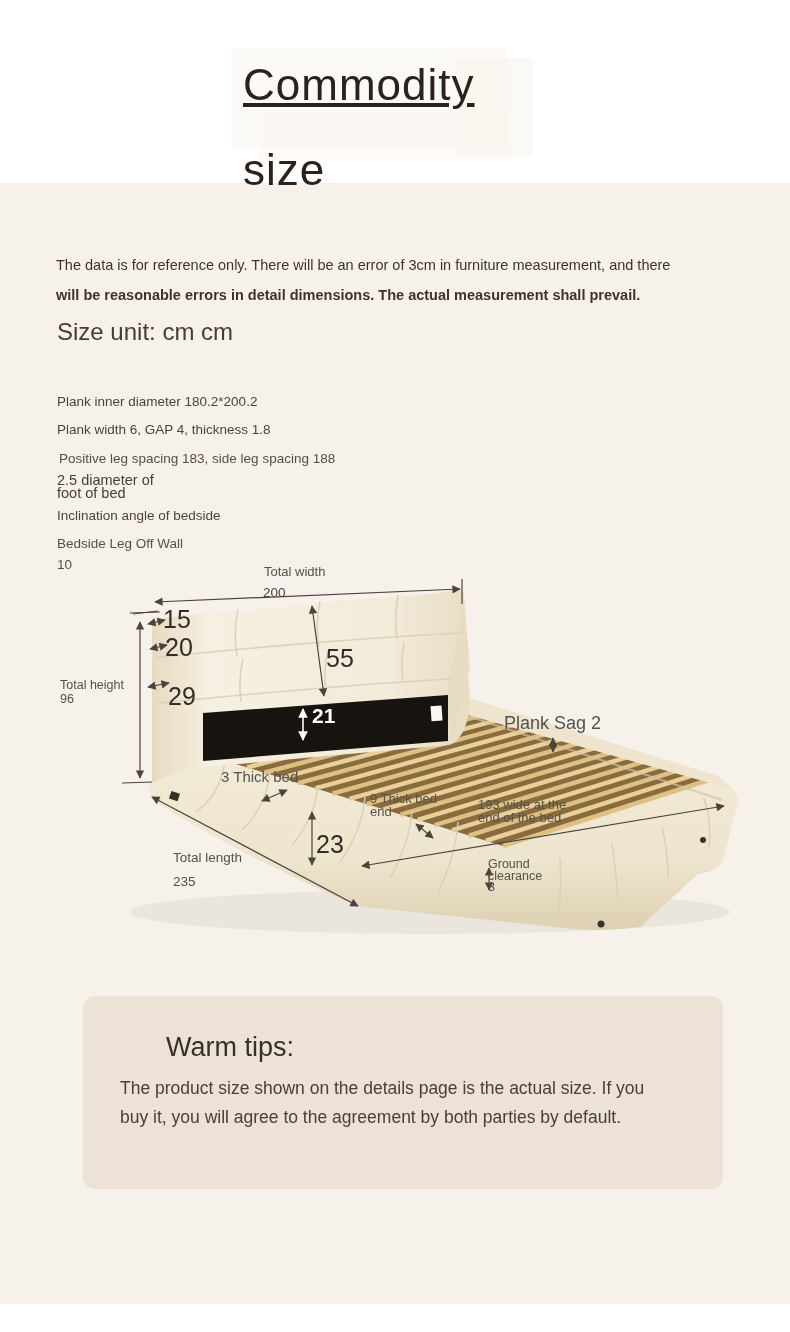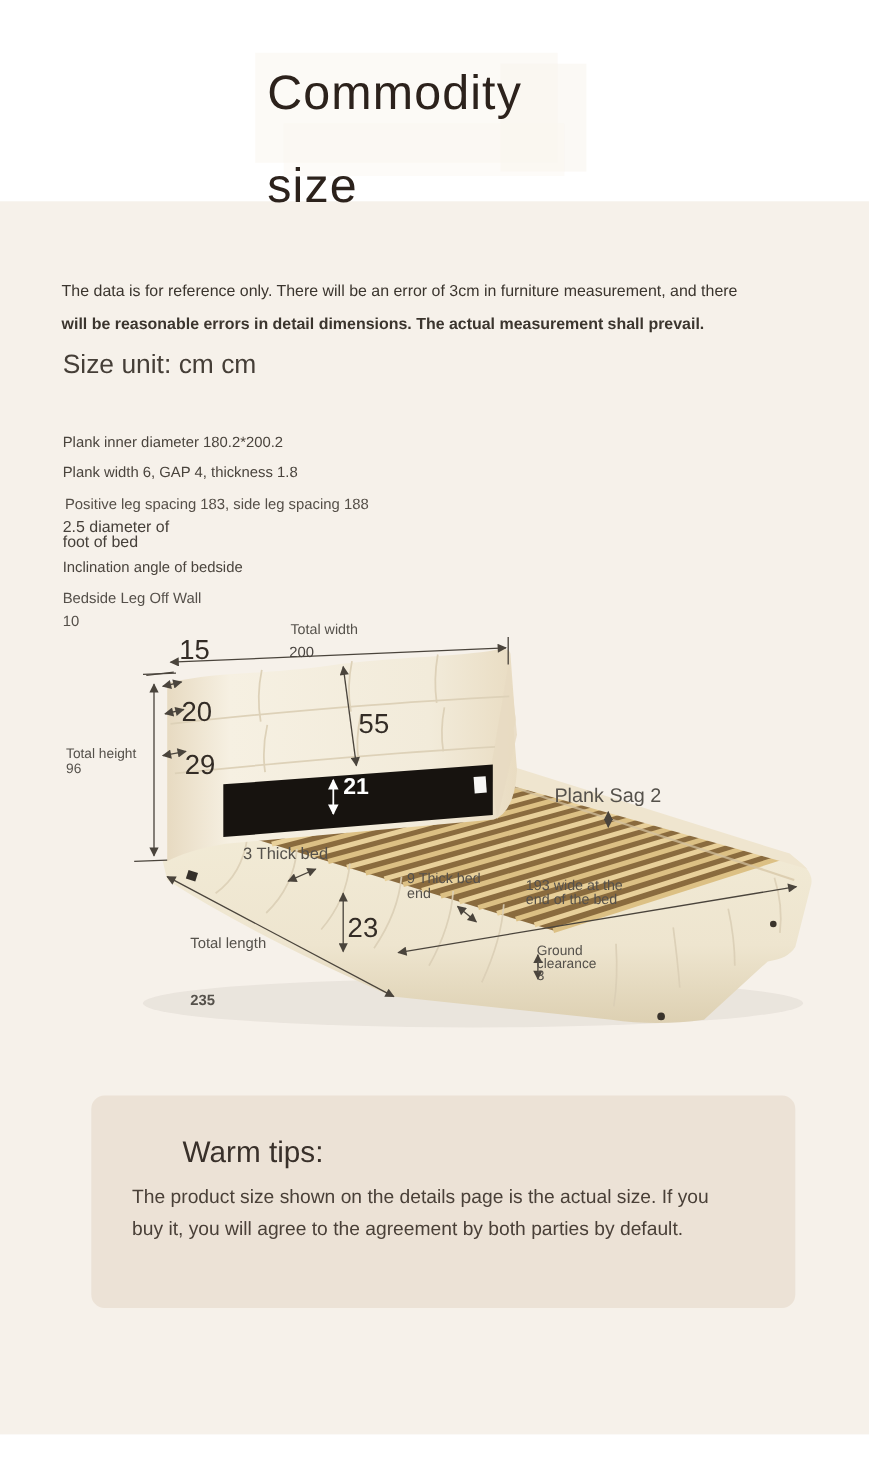--- a/index.html
+++ b/index.html
@@ -5,54 +5,54 @@
   html,body{margin:0;padding:0;background:#ffffff;}
   .canvas{position:relative;width:790px;height:1332px;background:#ffffff;overflow:hidden;
           font-family:"Liberation Sans",sans-serif;-webkit-font-smoothing:antialiased;}
   .abs{position:absolute;}
   
   .ghost1{left:232px;top:48px;width:275px;height:100px;background:#f9f5ef;opacity:.55;}
   .ghost2{left:455px;top:58px;width:78px;height:98px;background:#f7f3ec;opacity:.5;}
   .ghost3{left:258px;top:112px;width:255px;height:48px;background:#faf6f0;opacity:.45;}
   .main-section{left:0;top:183px;width:790px;height:1121px;background:#f6f1ea;}
   .title-line{left:243px;color:#2c221c;font-size:44px;letter-spacing:1px;white-space:nowrap;}
-  .title-1{top:60px;}
+  .title-1{top:60px;text-decoration:underline;}
   .title-2{top:145px;}
   .disclaimer{left:56px;color:#3b352e;font-size:14.5px;white-space:nowrap;}
   .disc-1{top:257px;}
   .disc-2{top:287px;font-weight:bold;}
   .size-unit{left:57px;top:318px;color:#453e37;font-size:24px;white-space:nowrap;}
   .spec{left:57px;color:#4a443d;font-size:13.5px;white-space:nowrap;}
   .spec-1{top:394px;}
   .spec-2{top:422px;}
   .spec-3{top:451px;left:59px;color:#554f48;}
   .spec-4a{top:472px;font-size:14.5px;color:#46403a;}
   .spec-4b{top:485px;font-size:14.5px;color:#46403a;}
   .spec-5{top:508px;}
   .spec-6{top:536px;color:#55504a;}
   .spec-7{top:557px;color:#55504a;}
   .bed-svg{left:0;top:555px;width:790px;height:380px;}
   .dim-label{color:#55514b;font-size:13px;white-space:nowrap;}
   .dim-num{color:#332c26;font-size:25px;white-space:nowrap;}
   .lbl-total-width{left:264px;top:564px;}
   .lbl-width-val{left:263px;top:585px;font-size:13.5px;color:#4a4540;}
-  .lbl-15{left:163px;top:577px;}
+  .lbl-15{left:163px;top:605px;}
   .lbl-20{left:165px;top:633px;}
   .lbl-29{left:168px;top:670px;margin-top:12px;}
   .lbl-th{left:60px;top:678px;font-size:12.5px;}
   .lbl-th-val{left:60px;top:692px;font-size:12.5px;}
   .lbl-55{left:326px;top:644px;}
   .lbl-21{left:312px;top:704px;font-size:21px;font-weight:bold;color:#ffffff;}
   .lbl-plank-sag{left:504px;top:713px;font-size:18px;}
   .lbl-thick8{left:221px;top:768px;font-size:15px;}
   .lbl-thick9{left:370px;top:792px;font-size:13px;line-height:13px;}
   .lbl-193{left:478px;top:798px;font-size:13px;line-height:13px;}
   .lbl-23{left:316px;top:830px;}
   .lbl-tl{left:173px;top:850px;font-size:13.5px;}
-  .lbl-tl-val{left:173px;top:902px;font-size:13.5px;font-weight:bold;}
+  .lbl-tl-val{left:173px;top:874px;font-size:13.5px;}
   .lbl-ground{left:488px;top:859px;font-size:12.5px;line-height:11.5px;}
   .tips-box{left:83px;top:996px;width:640px;height:193px;background:#ece2d6;border-radius:12px;}
   .tips-heading{left:120px;top:1032px;font-size:27px;color:#39302a;white-space:nowrap;margin-left:46px;}
   .tips-line{left:120px;color:#4a4038;font-size:17.5px;white-space:nowrap;}
   .tips-l1{top:1078px;}
   .tips-l2{top:1107px;}
 </style>
 </head>
 <body>
 

